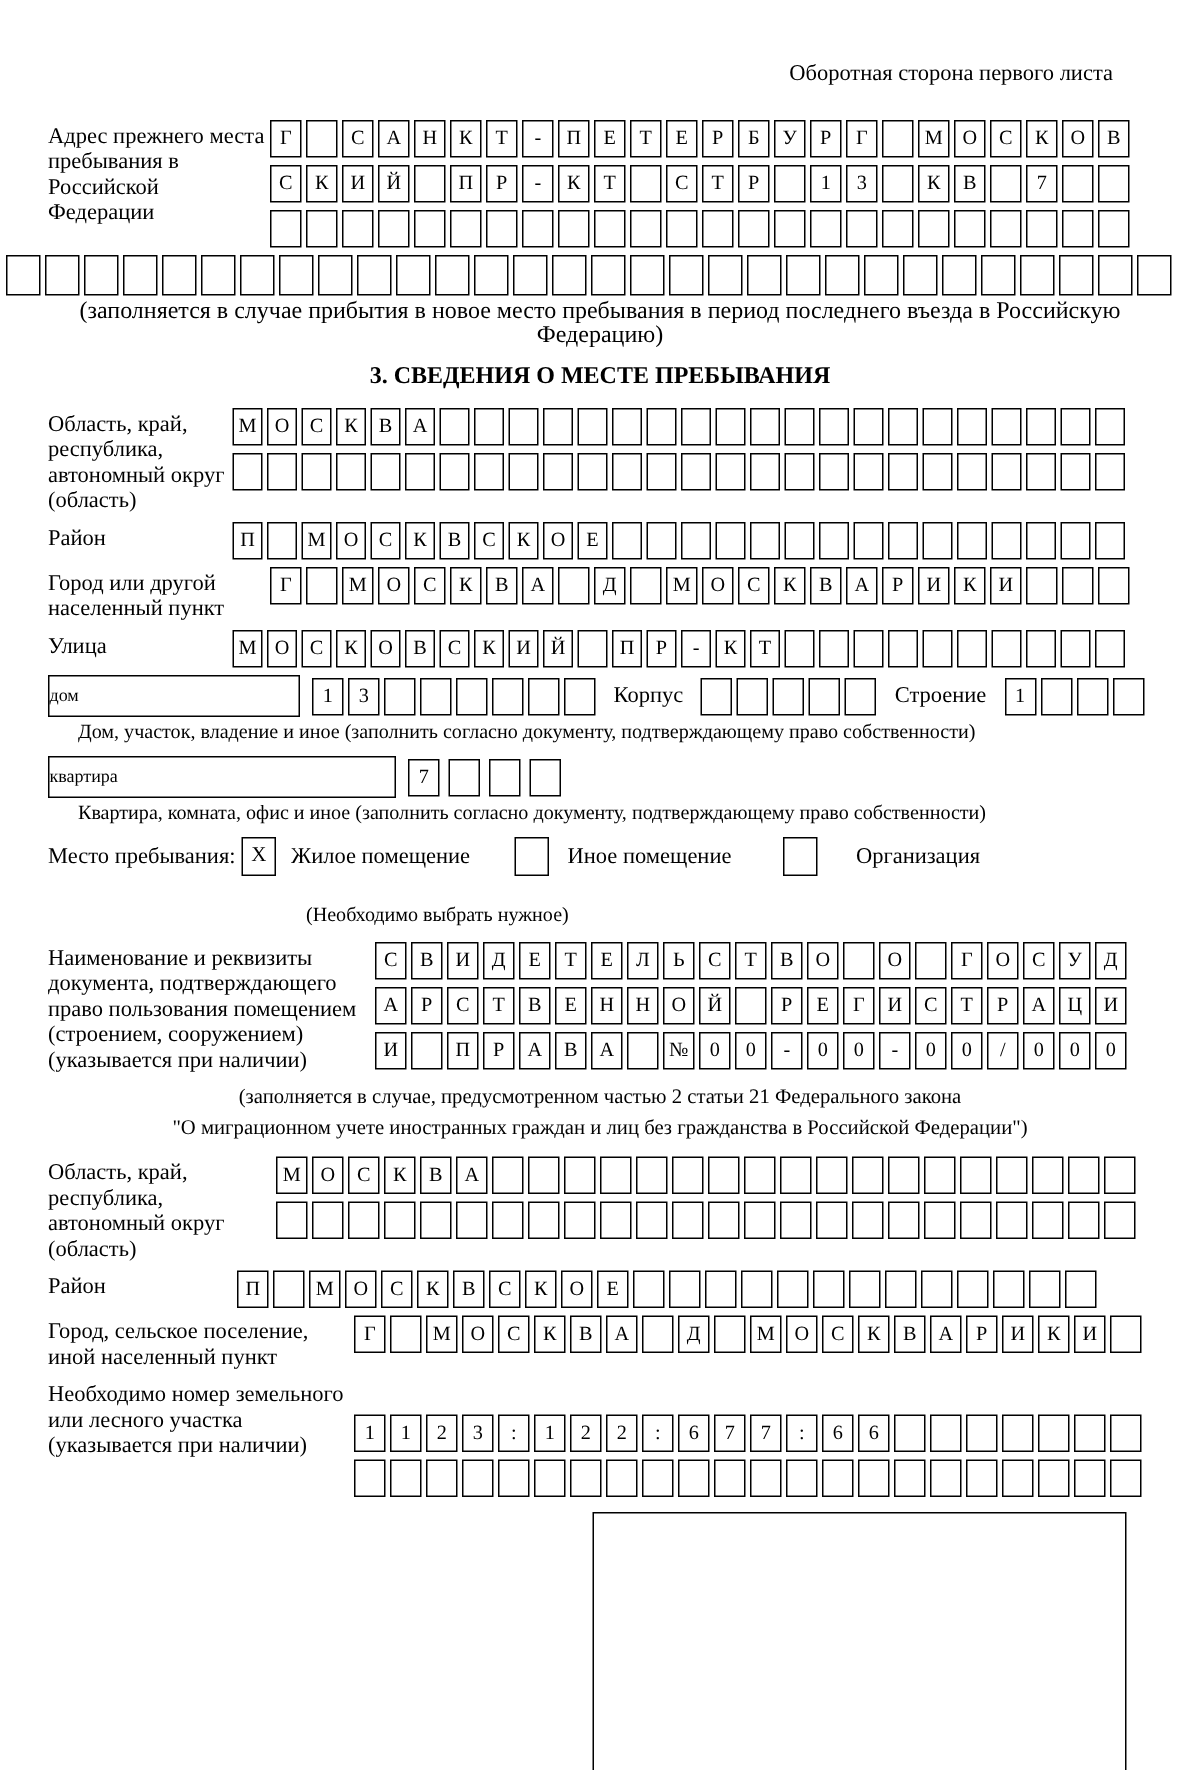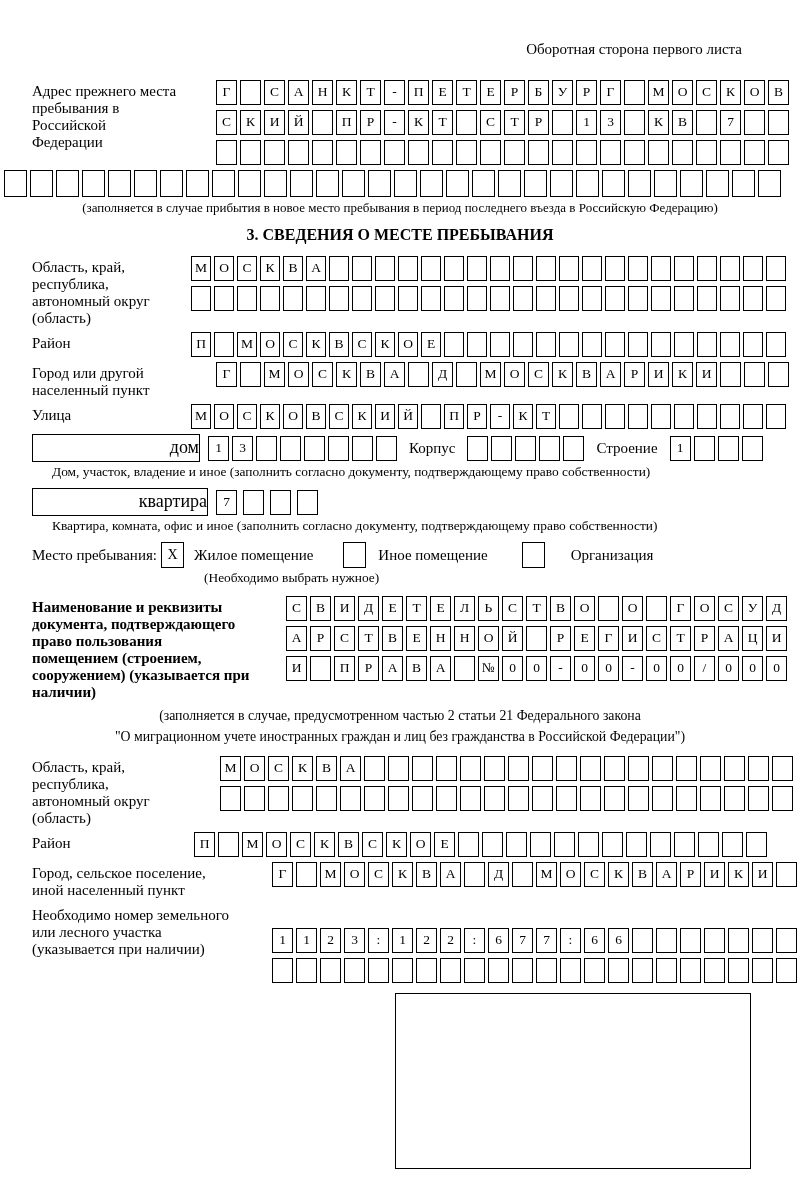--- a/index.html
+++ b/index.html
@@ -1,41 +1,41 @@
 <!DOCTYPE html>
 <html><head>
 <meta charset="utf-8">
 <style>
   html,body{margin:0;padding:0;background:#fff;}
   body{width:800px;height:1180px;font-family:"Liberation Serif",serif;color:#000;overflow:hidden;}
   .page{padding:29px 32px 0 32px;box-sizing:border-box;width:800px;}
   .note{ text-align:right;font-size:15px;margin:12px 26px 22px 0;}
-  .field{display:flex;align-items:flex-start;margin-bottom:5px;gap:36px;}
+  .field{display:flex;align-items:flex-start;margin-bottom:5px;}
   .flabel{font-size:15px;line-height:17px;flex-shrink:0;padding-top:3px;}
-  .w148{width:148px;} .w123{width:123px;} .w218{width:218px;font-weight:bold;}
+  .w148{width:148px;} .w123{width:123px;} .w218{width:218px;}
   .w152{width:152px;} .w126{width:126px;} .w204{width:204px;}
   .rows{display:flex;flex-direction:column;gap:5px;}
   .boxes{display:flex;gap:3px;}
   .cb{display:inline-block;box-sizing:border-box;width:21px;height:25px;border:1.6px solid #000;
       text-align:center;font-size:13.5px;line-height:22px;flex-shrink:0;}
   .bx26 .cb{width:20px;}
   .bx22 .cb{width:21px;}
   .bxfull .cb{width:23px;height:27px;}
   .fullrow{margin:5px 0 3px -28px;}
-  .caption{text-align:center;font-size:13px;margin:3px 0 10px 0;line-height:16px;}
+  .caption{text-align:center;font-size:16px;margin:3px 0 10px 0;line-height:16px;}
   .caption-left{font-size:13.4px;margin:2px 0 8px 20px;}
   .sect-title{text-align:center;font-weight:bold;font-size:16px;margin:10px 0 12px 0;}
-  .inline-rect{box-sizing:border-box;border:1.6px solid #000;height:28px;text-align:right;
-      font-size:18px;line-height:25px;flex-shrink:0;}
+  .inline-rect{box-sizing:border-box;border:1.6px solid #000;height:28px;text-align:left;
+      font-size:12px;line-height:25px;flex-shrink:0;}
   .houserow{display:flex;align-items:center;gap:8px;margin:4px 0 2px 0;}
   .hlbl{font-size:15px;padding:0 4px;}
   .stayrow{display:flex;align-items:center;font-size:15px;margin:6px 0 2px 0;}
   .chk{display:inline-block;box-sizing:border-box;width:23px;height:26px;border:1.6px solid #000;
       text-align:center;font-size:14px;line-height:23px;flex-shrink:0;}
-  .hint{font-size:13.4px;margin:2px 0 10px 172px;}
+  .hint{font-size:13.4px;margin:18px 0 10px 172px;}
   .subcap{text-align:center;font-size:13.8px;line-height:19px;margin:0 0 2px 0;}
   .stampbox{box-sizing:border-box;border:1.6px solid #000;width:356px;height:176px;margin:10px 0 6px 363px;}
   .mt22{margin-top:24px;}
 </style>
 </head>
 <body>
 
 <div class="page">
 
   <div class="note">Оборотная сторона первого листа</div>
@@ -339,21 +339,21 @@
     <div class="boxes">
         <span class="cb">1</span>
         <span class="cb"></span>
         <span class="cb"></span>
         <span class="cb"></span>
       </div>
   </div>
   <div class="caption-left">Дом, участок, владение и иное (заполнить согласно документу, подтверждающему право собственности)</div>
 
   <div class="houserow">
-    <div class="inline-rect" style="width:176px;">квартира</div>
+    <div class="inline-rect" style="width:232px;">квартира</div>
     <div class="boxes" style="gap:6px;">
         <span class="cb">7</span>
         <span class="cb"></span>
         <span class="cb"></span>
         <span class="cb"></span>
       </div>
   </div>
   <div class="caption-left">Квартира, комната, офис и иное (заполнить согласно документу, подтверждающему право собственности)</div>
 
   <div class="stayrow">

